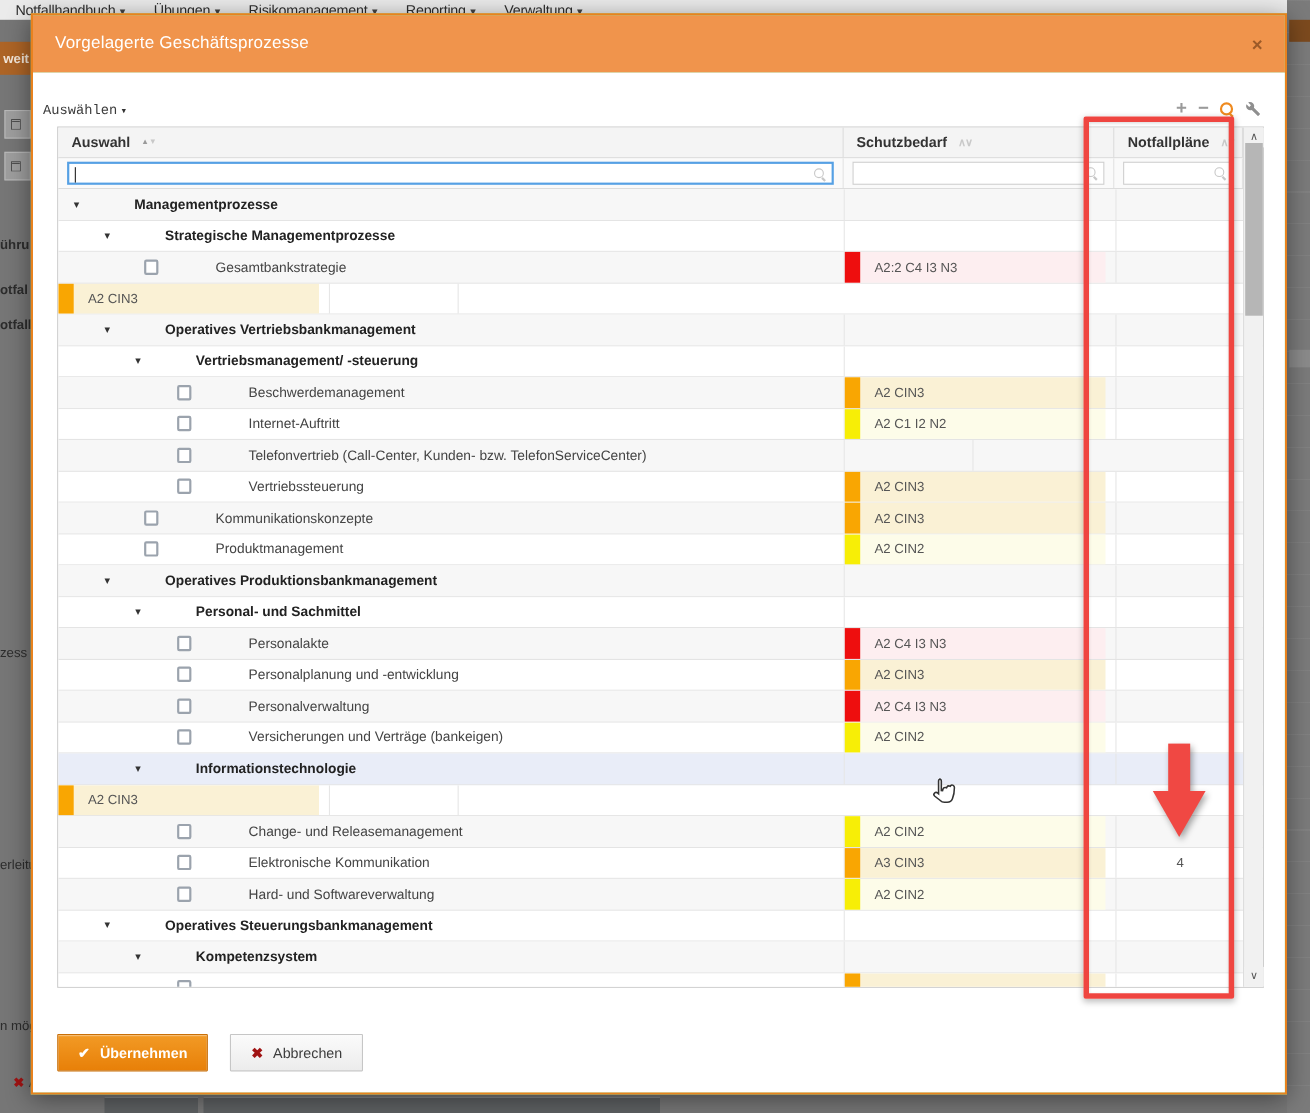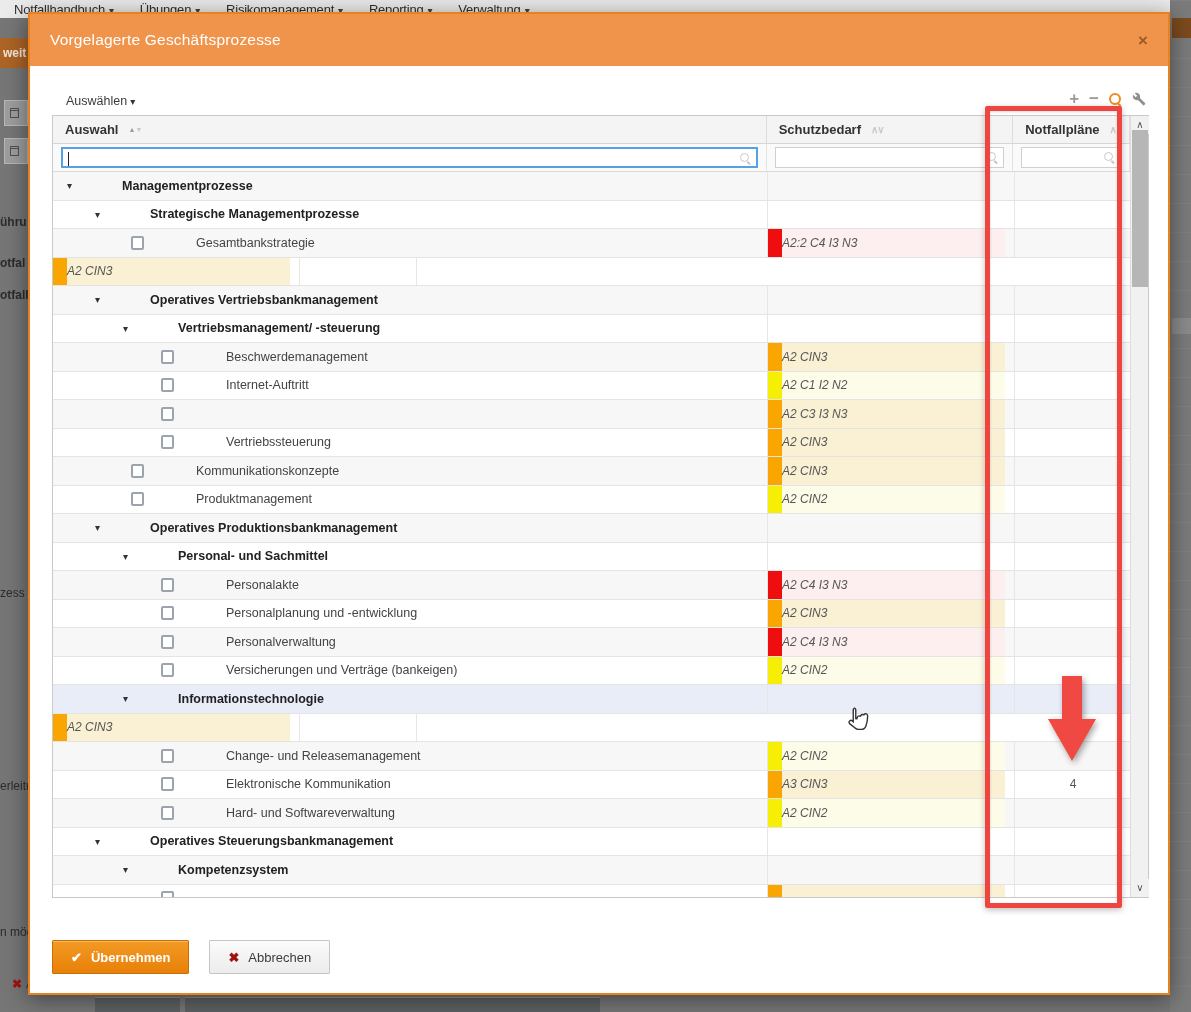--- a/index.html
+++ b/index.html
@@ -39,21 +39,21 @@
   
   .dialog { position:absolute; left:28px; top:12px; width:1142px; height:983px;
             background:#86efac; border:2px solid #e8821e; z-index:10;
             box-shadow:0 4px 22px rgba(0,0,0,.45); }
   .dialog-header { height:52px; background:#f0944c; display:flex; align-items:center; padding:0 20px; }
   .dialog-title { color:#fff; font-size:15.5px; letter-spacing:.2px; }
   .dialog-close { margin-left:auto; color:#9c5a28; font-size:17px; font-weight:bold; cursor:pointer; line-height:1; }
 
   .dialog-body { position:relative; width:100%; height:calc(100% - 52px); background:#fff; }
 
-  .select-menu { position:absolute; left:36px; top:28px; font-size:12.5px; color:#3c3c3c; cursor:pointer; }
+  .select-menu { position:absolute; left:9px; top:28px; font-size:12.5px; color:#3c3c3c; cursor:pointer;font-family:Liberation Mono, monospace; }
   .select-menu .caret { font-size:10px; color:#333; margin-left:3px; }
 
   .tool-icons { position:absolute; right:22px; top:26px; display:flex; align-items:center; gap:10px; }
   .ti { font-size:17px; font-weight:bold; color:#9a9a9a; line-height:14px; cursor:pointer; }
   .ti-mag { position:relative; width:13px; height:13px; cursor:pointer; }
   .ti-mag::before { content:""; position:absolute; left:0; top:0; width:8px; height:8px;
                     border:2px solid #ef8a1f; border-radius:50%; }
   .ti-mag::after { content:""; position:absolute; left:9px; top:9px; width:5px; height:2px;
                    background:#ef8a1f; transform:rotate(45deg); transform-origin:0 0; }
 
@@ -103,21 +103,21 @@
   .row.group .lbl { font-weight:bold; color:#222; }
   
   .lvl-1.group .c-ausw { padding-left:14px; }
   .lvl-2.group .c-ausw { padding-left:42px; }
   .lvl-3.group .c-ausw { padding-left:70px; }
   .lvl-3.leaf  .c-ausw { padding-left:78px; }
   .lvl-4.leaf  .c-ausw { padding-left:108px; }
 
   .tint { position:absolute; left:0; top:0; bottom:0; right:9px; display:flex; align-items:center; }
   .chip { width:14px; height:100%; flex:none; }
-  .sbv { font-size:12px; color:#555; white-space:nowrap;font-style:italic; }
+  .sbv { font-size:12px; color:#555; margin-left:13px; white-space:nowrap; }
 
   
   .vscroll { position:absolute; right:0; top:0; width:18px; height:781px; background:#f1f1f1;
              border-left:1px solid #ddd; }
   .vs-btn { position:absolute; left:0; width:18px; height:18px; background:#f1f1f1; color:#555;
             font-size:10px; text-align:center; line-height:18px; cursor:pointer; }
   .vs-up { top:0; } .vs-dn { bottom:0; }
   .vs-thumb { position:absolute; left:1px; top:14px; width:16px; height:157px; background:#b6b6b6; cursor:grab; }
 
   
@@ -345,26 +345,21 @@
       </div>
     </div>
     <div class="cell c-notf">
       <span class="npv"></span>
     </div>
   </div>
           <div class="row leaf lvl-4 odd">
     <div class="cell c-ausw">
 
       <span class="cb" style="display: inline-block;"></span>
-    </div>
-    <div class="cell c-schu">
-      <div class="tint" style="background: rgb(250, 241, 213);">
-        <span class="chip" style="background: rgb(249, 166, 2);"></span>
-        <span class="sbv">A2 C3 I3 N3</span>
-      </div>
+      <span class="lbl">Telefonvertrieb (Call-Center, Kunden- bzw. TelefonServiceCenter)</span>
     </div>
     <div class="cell c-notf">
       <span class="npv"></span>
     </div>
   </div>
           <div class="row leaf lvl-4">
     <div class="cell c-ausw">
 
       <span class="cb" style="display: inline-block;"></span>
       <span class="lbl">Vertriebssteuerung</span>

